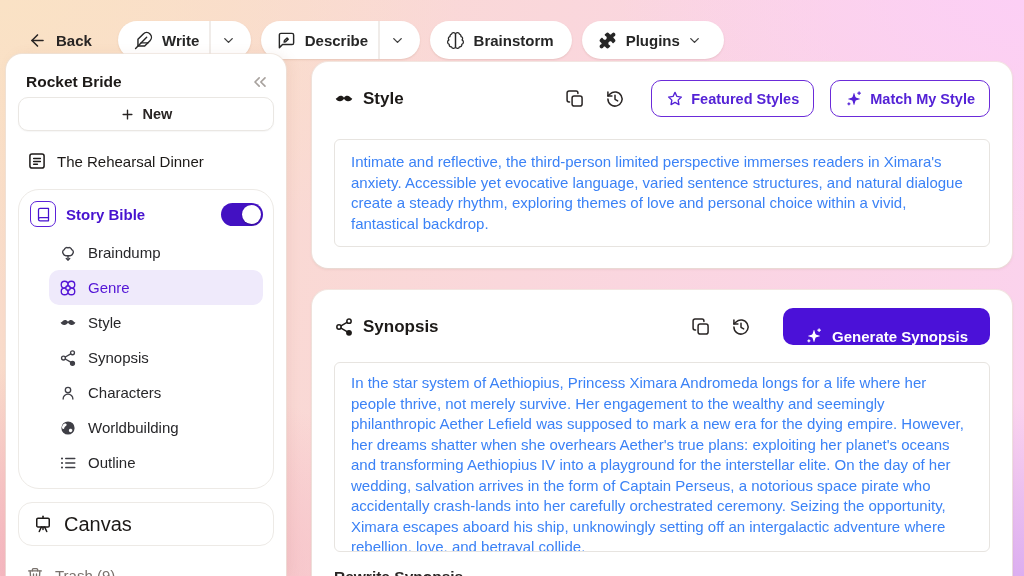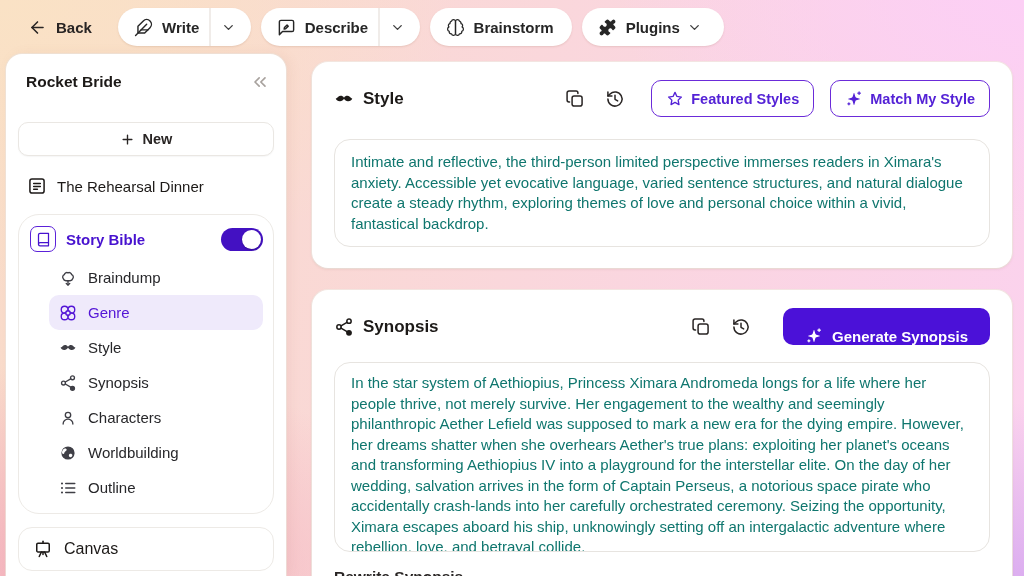--- a/index.html
+++ b/index.html
@@ -14,21 +14,21 @@
       radial-gradient(75% 85% at 0% 0%, #fae2c5 0%, rgba(250,226,197,0) 60%),
       radial-gradient(55% 55% at 100% 0%, #fccff5 0%, rgba(252,207,245,0) 72%),
       radial-gradient(50% 50% at 100% 100%, #dcaef0 0%, rgba(220,174,240,0) 60%),
       radial-gradient(55% 60% at 8% 100%, #f3adbc 0%, rgba(243,173,188,0) 62%),
       linear-gradient(100deg, #f9dcc9, #fbd2ee);
   }
   .ic { flex: none; display: block; }
   svg { display: block; }
 
   
-  .toolbar { position: absolute; left: 0; top: 0; width: 1020px; height: 54px; }
+  .toolbar { position: absolute; left: 0; top: 13px; width: 1020px; height: 54px; }
   .back {
     position: absolute; left: 28px; top: 14px; height: 26px;
     display: flex; align-items: center; gap: 9px;
     font-size: 15px; font-weight: 600; color: #292524; cursor: pointer;
   }
   .pills { position: absolute; left: 118px; top: 8px; display: flex; gap: 10px; }
   .pill {
     height: 38px; background: #fff; border-radius: 21px;
     display: flex; align-items: center; padding: 0 6px 0 16px;
     box-shadow: 0 1px 2px rgba(140,90,60,.16);
@@ -44,21 +44,21 @@
   
   .sidebar {
     position: absolute; left: 6px; top: 54px; width: 280px; height: 522px;
     background: #ffffff; border-radius: 16px 16px 0 0;
     box-shadow: 0 0 0 1px rgba(236,226,218,.7), 4px 0 12px rgba(180,120,100,.10);
     padding: 10px 12px 0;
   }
   .sb-header { display: flex; align-items: center; justify-content: space-between; padding: 8px 4px 0 8px; }
   .sb-title { font-size: 15.5px; font-weight: 600; color: #1c1917; }
   .collapse { color: #a8a29e; cursor: pointer; }
-  .sb-btn-row { display: flex; gap: 10px; margin-top: 30px; }
+  .sb-btn-row { display: flex; gap: 10px; margin-top: 5px; }
   .sb-btn {
     flex: 1; height: 34px; background: #fff; border: 1px solid #eae7e3; border-radius: 10px;
     display: flex; align-items: center; justify-content: center; gap: 8px;
     font-size: 14.5px; font-weight: 600; color: #292524;
     box-shadow: 0 1px 1.5px rgba(0,0,0,.04); cursor: pointer;
   }
   .chapter {
     display: flex; align-items: center; gap: 10px; margin: 15px 2px 0;
     padding: 5px 7px; font-size: 15px; font-weight: 500; color: #1c1917; cursor: pointer;
   }
@@ -75,21 +75,21 @@
   .sb-item {
     display: flex; align-items: center; gap: 11px; height: 35px; padding: 0 10px;
     border-radius: 10px; font-size: 15px; font-weight: 500; color: #27272a; cursor: pointer;
   }
   .sb-item .ic { color: #3f3f46; }
   .sb-item.active { background: #efeafb; color: #5315d6; }
   .sb-item.active .ic { color: #5315d6; }
   .canvas-card {
     margin-top: 13px; height: 44px; background: #fff; border: 1px solid #edeae6; border-radius: 14px;
     display: flex; align-items: center; gap: 11px; padding: 0 14px;
-    font-size: 16px; font-weight: 500; color: #1c1917; cursor: pointer;
+    font-size: 20px; font-weight: 500; color: #1c1917; cursor: pointer;
   }
   .trash-row {
     margin: 15px 0 0 8px; height: 28px; display: flex; align-items: center; gap: 11px;
     font-size: 15px; font-weight: 500; color: #78716c; cursor: pointer;
   }
 
   
   .card {
     position: absolute; left: 312px; width: 700px; background: #fff; border-radius: 16px;
     box-shadow: 0 1px 3px rgba(146,94,81,.18), 0 0 0 1px rgba(244,236,230,.85);
@@ -106,22 +106,22 @@
     color: #5422d6; font-size: 14.5px; font-weight: 600; cursor: pointer;
   }
   .btn-outline:first-of-type { margin-left: 26px; }
   .btn-outline + .btn-outline { margin-left: 16px; }
   .btn-primary {
     display: flex; align-items: flex-end; gap: 9px; height: 37px; padding: 0 22px;
     background: #4b11d8; border-radius: 10px; color: #fff;
     font-size: 15px; font-weight: 600; cursor: pointer; margin-left: 32px;
   }
   .textbox {
-    margin: 22px 22px 0; border: 1px solid #e7e4e0; border-radius: 16px;
-    padding: 12px 16px; font-size: 15px; line-height: 20.5px; color: #0f766e; cursor: text;
+    margin: 22px 22px 0; border: 1px solid #e7e4e0; border-radius: 6px;
+    padding: 12px 16px; font-size: 15px; line-height: 20.5px; color: #3b82f6; cursor: text;
   }
   #syn-text { margin-top: 17px; padding-top: 10px; height: 190px; overflow: hidden; }
   .rewrite-label { margin: 16px 22px 0; font-size: 15.5px; font-weight: 700; color: #292524; }
 </style>
 </head>
 <body>
 
 <div class="toolbar">
   <div class="back">
     <span class="ic">

